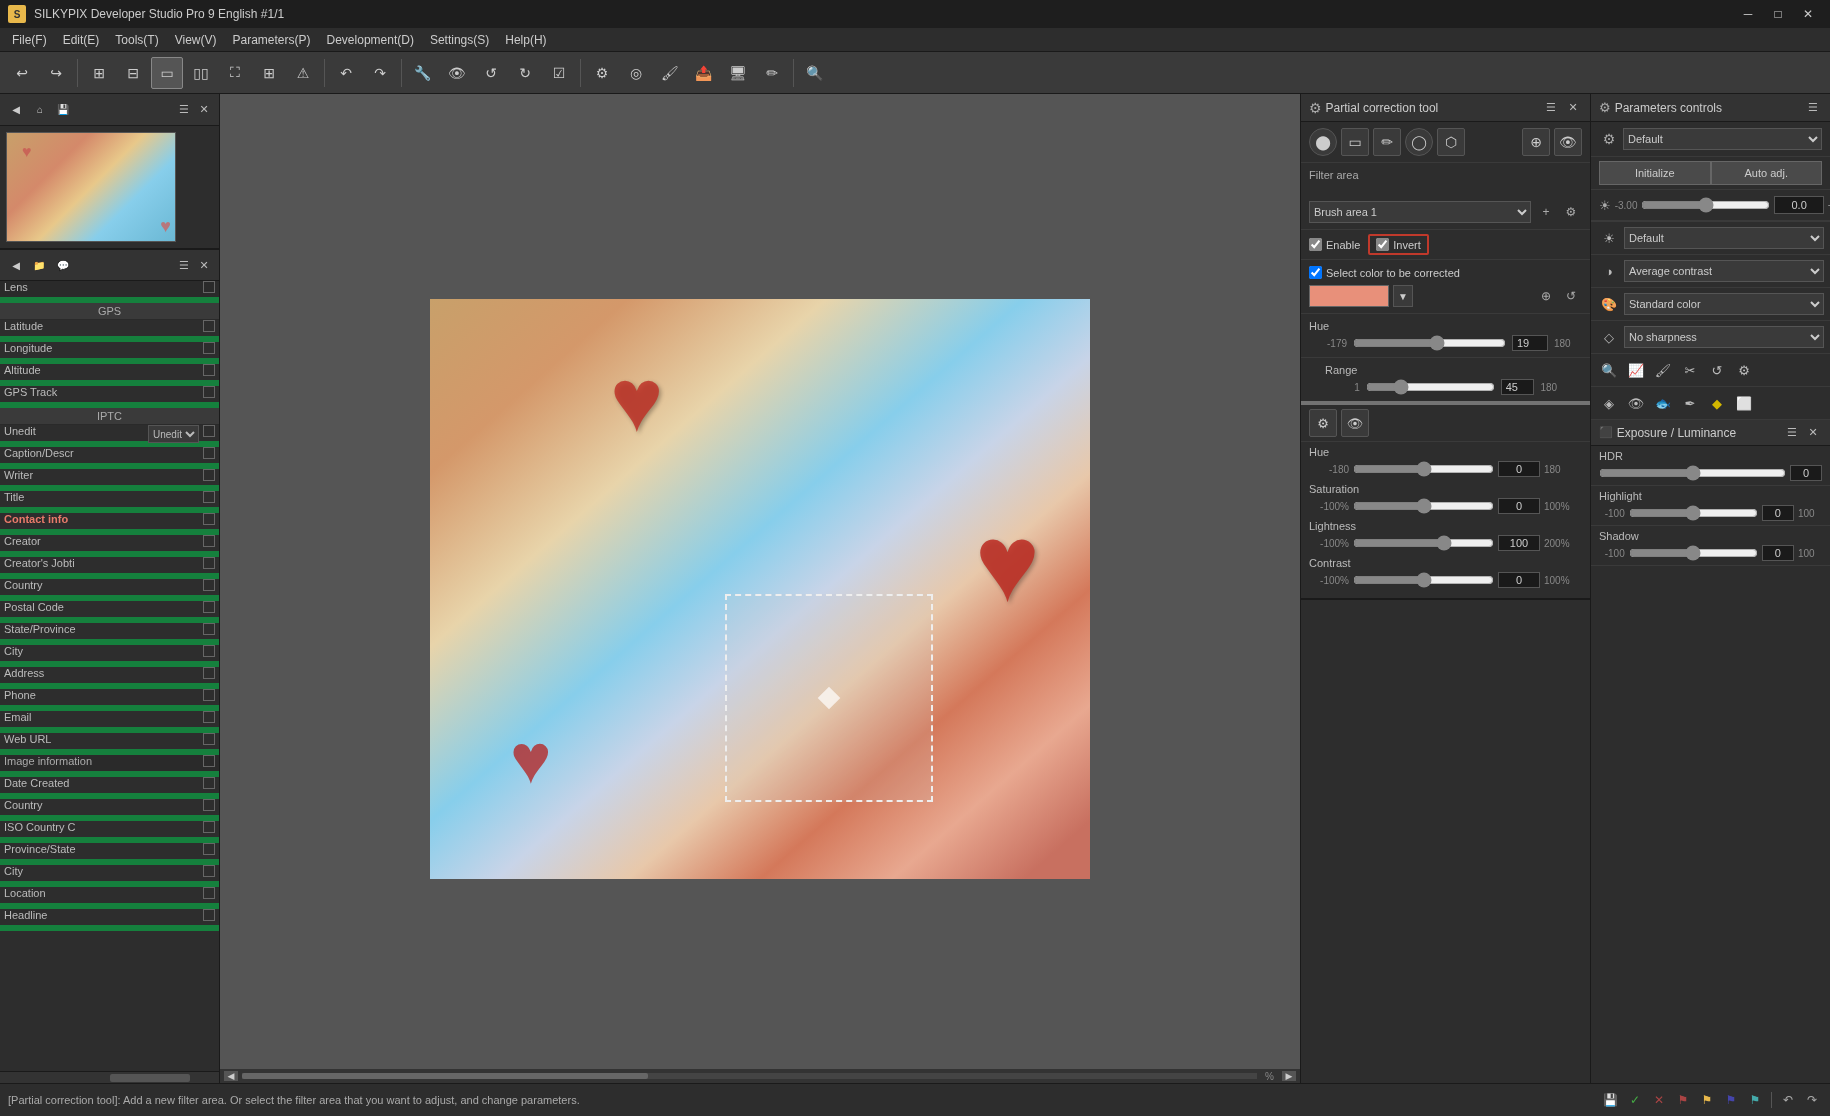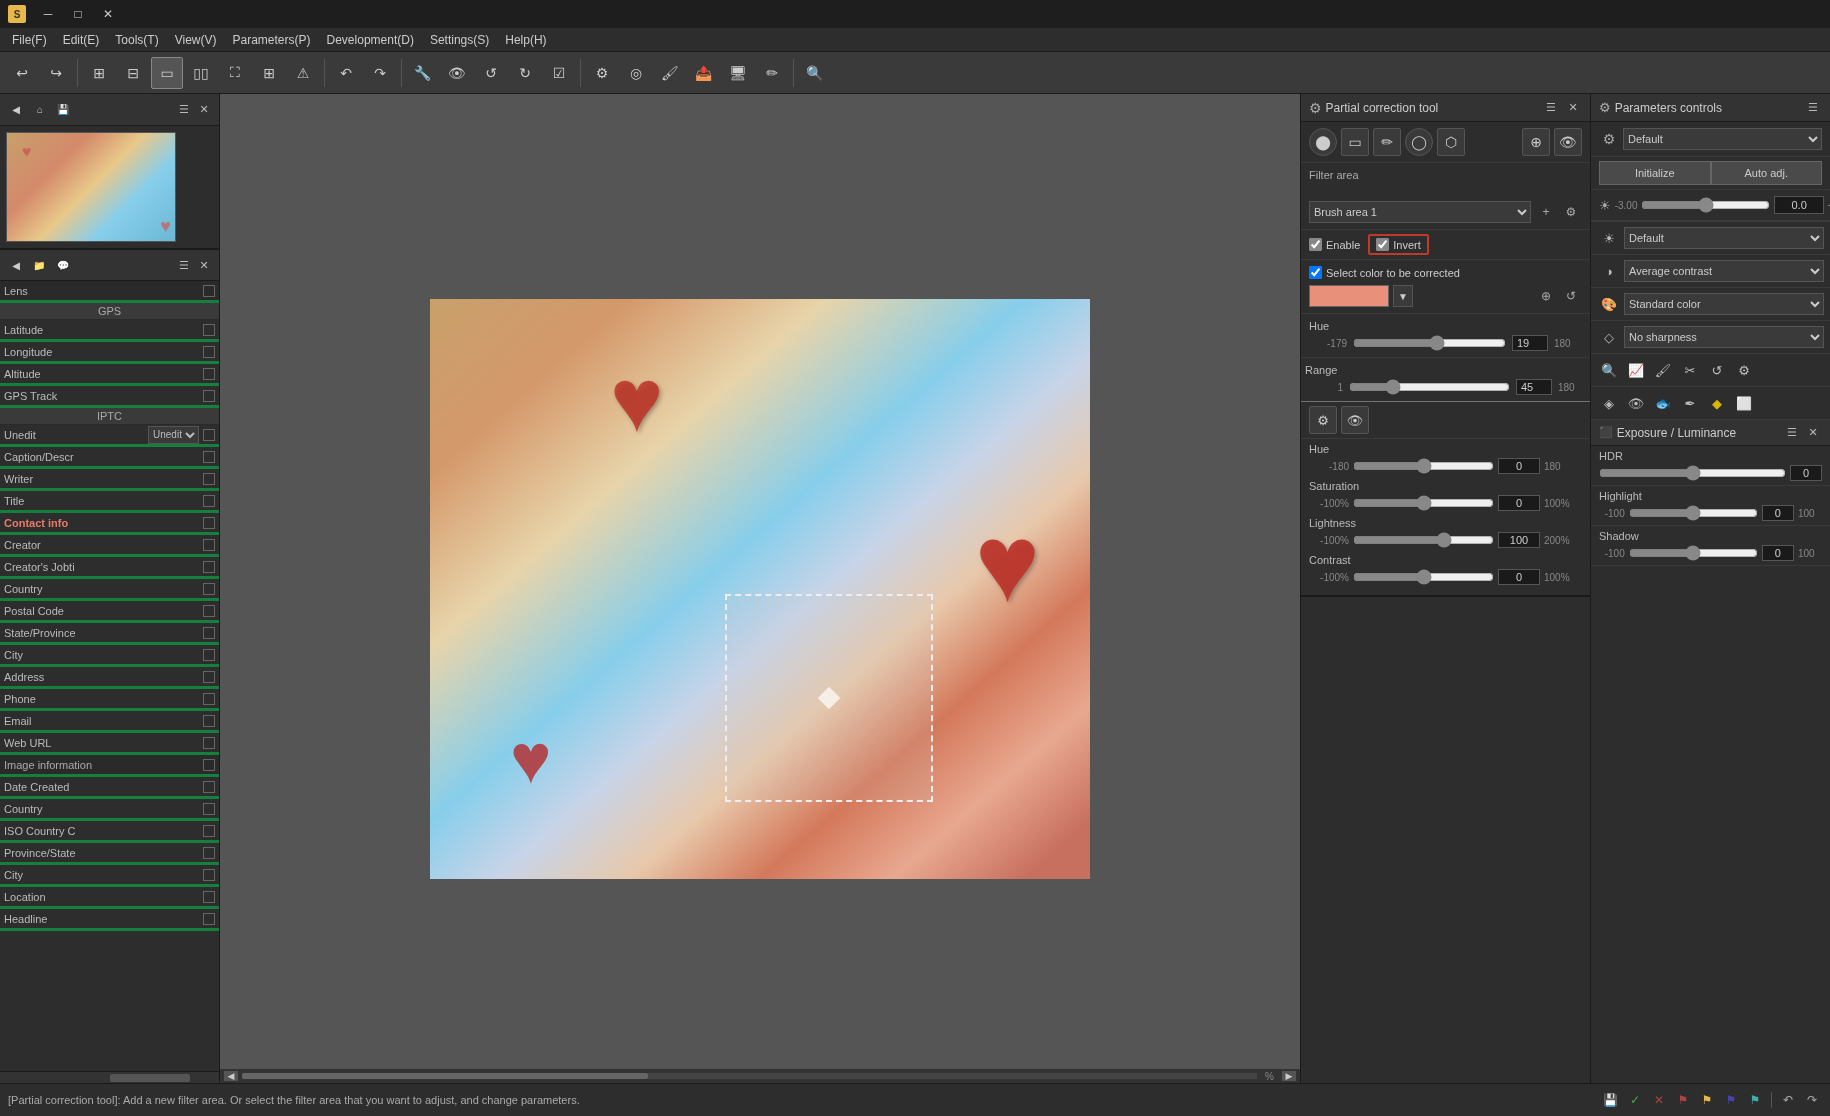--- a/index.html
+++ b/index.html
@@ -35,21 +35,21 @@
     
     #thumbnail-area { padding: 6px; border-bottom: 1px solid #1a1a1a; }
     #thumbnail-img { width: 170px; height: 110px; background: linear-gradient(135deg, #c8a06a 0%, #d4896a 30%, #e8c88a 50%, #87ceeb 70%, #6bb8d4 100%); border: 1px solid #555; position: relative; overflow: hidden; }
 
     
     #sub-panel-header { height: 32px; background: #333; display: flex; align-items: center; padding: 0 6px; gap: 4px; border-bottom: 1px solid #1a1a1a; border-top: 1px solid #1a1a1a; }
 
     
     #properties-list { flex: 1; overflow-y: auto; }
     .prop-section { background: #3a3a3a; padding: 2px 6px; font-size: 11px; color: #aaa; border-bottom: 1px solid #2a2a2a; text-align: center; }
-    .prop-row { display: flex; align-items: center; height: 22px; border-bottom: 3px solid #15803d; padding: 0 4px; }
+    .prop-row { display: flex; height: 22px; border-bottom: 6px solid #15803d; padding: 0 4px; }
     .prop-label { flex: 1; color: #bbb; font-size: 11px; padding-right: 4px; }
     .prop-indicator { width: 12px; height: 12px; border: 1px solid #666; margin-left: 4px; flex-shrink: 0; }
     .prop-select { background: #3a3a3a; border: 1px solid #555; color: #bbb; font-size: 10px; height: 18px; }
     .prop-row.section-header { background: #2a2a2a; }
     .prop-row.clickable { cursor: pointer; color: #e87a6a; font-weight: bold; }
 
     
     ::-webkit-scrollbar { width: 8px; height: 8px; }
     ::-webkit-scrollbar-track { background: #2d2d2d; }
     ::-webkit-scrollbar-thumb { background: #555; border-radius: 2px; }
@@ -96,21 +96,21 @@
     .ct-icon { width: 22px; height: 22px; background: none; border: none; color: #aaa; cursor: pointer; font-size: 12px; }
 
     .hue-section { padding: 6px 8px; border-bottom: 1px solid #3a3a3a; }
     .slider-label { font-size: 11px; color: #bbb; margin-bottom: 3px; }
     .slider-row { display: flex; align-items: center; gap: 6px; }
     .slider-min { font-size: 10px; color: #888; width: 38px; text-align: right; }
     .slider-max { font-size: 10px; color: #888; width: 28px; }
     .slider-input { flex: 1; height: 14px; cursor: pointer; accent-color: #888; }
     .slider-value-box { background: #1a1a1a; border: 1px solid #555; color: #ccc; font-size: 11px; padding: 1px 4px; width: 36px; text-align: left; }
 
-    .range-section { padding: 6px 4px; border-bottom: 1px solid #737373; }
+    .range-section { padding: 6px 24px; border-bottom: 4px solid #737373; }
 
     
     .color-tabs { display: flex; padding: 4px 8px; gap: 4px; border-bottom: 1px solid #3a3a3a; }
     .color-tab { width: 28px; height: 28px; background: #3a3a3a; border: 1px solid #555; cursor: pointer; display: flex; align-items: center; justify-content: center; border-radius: 2px; font-size: 13px; color: #ccc; }
 
     
     .hsl-section { padding: 4px 8px; }
     .hsl-row { margin-bottom: 6px; }
     .hsl-slider-row { display: flex; align-items: center; gap: 4px; }
     .hsl-min { font-size: 10px; color: #888; width: 40px; text-align: right; }
@@ -171,20 +171,21 @@
     }
 
     
     .brush-dropdown { background: #3a3a3a; border: 1px solid #555; color: #ccc; font-size: 11px; height: 22px; flex: 1; }
   </style>
 </head>
 <body>
 
 <div id="title-bar">
   <div class="app-icon">S</div>
+  <div class="title-text">SILKYPIX Developer Studio Pro 9 English  #1/1</div>
   <div class="win-controls">
     <button class="win-btn">─</button>
     <button class="win-btn">□</button>
     <button class="win-btn close">✕</button>
   </div>
 </div>
 
 <div id="menu-bar">
   <span class="menu-item">File(F)</span>
   <span class="menu-item">Edit(E)</span>

